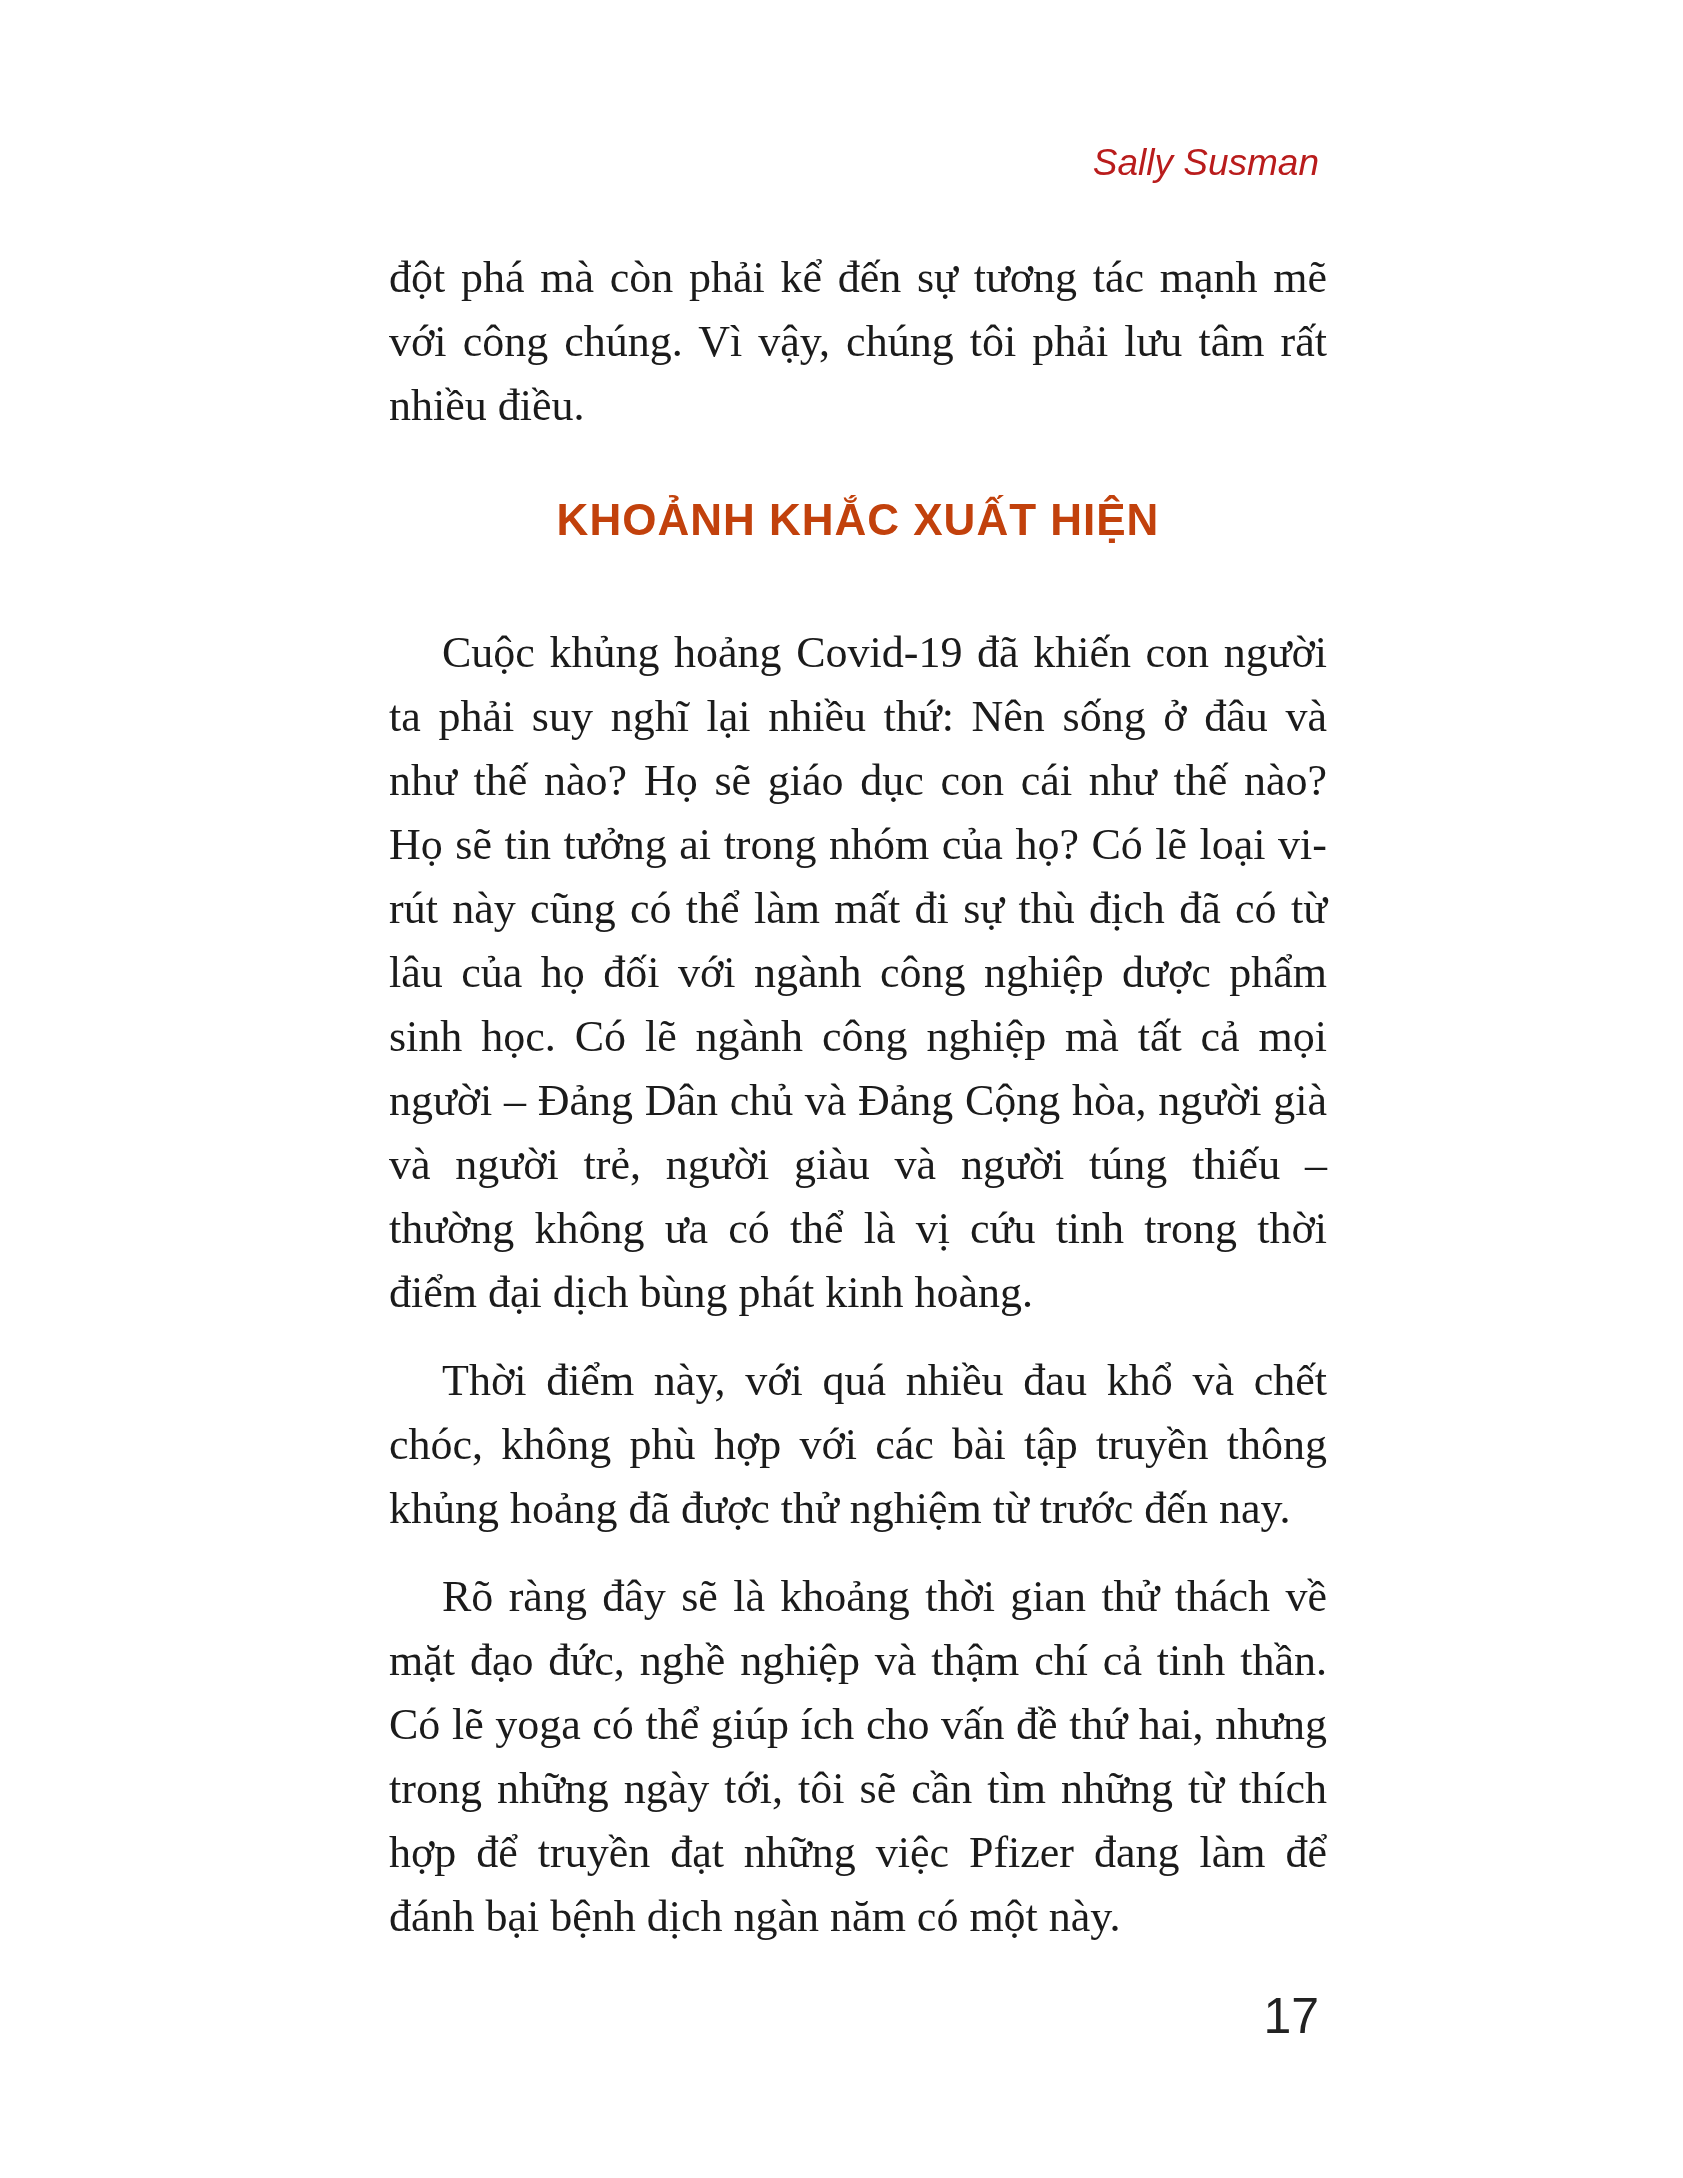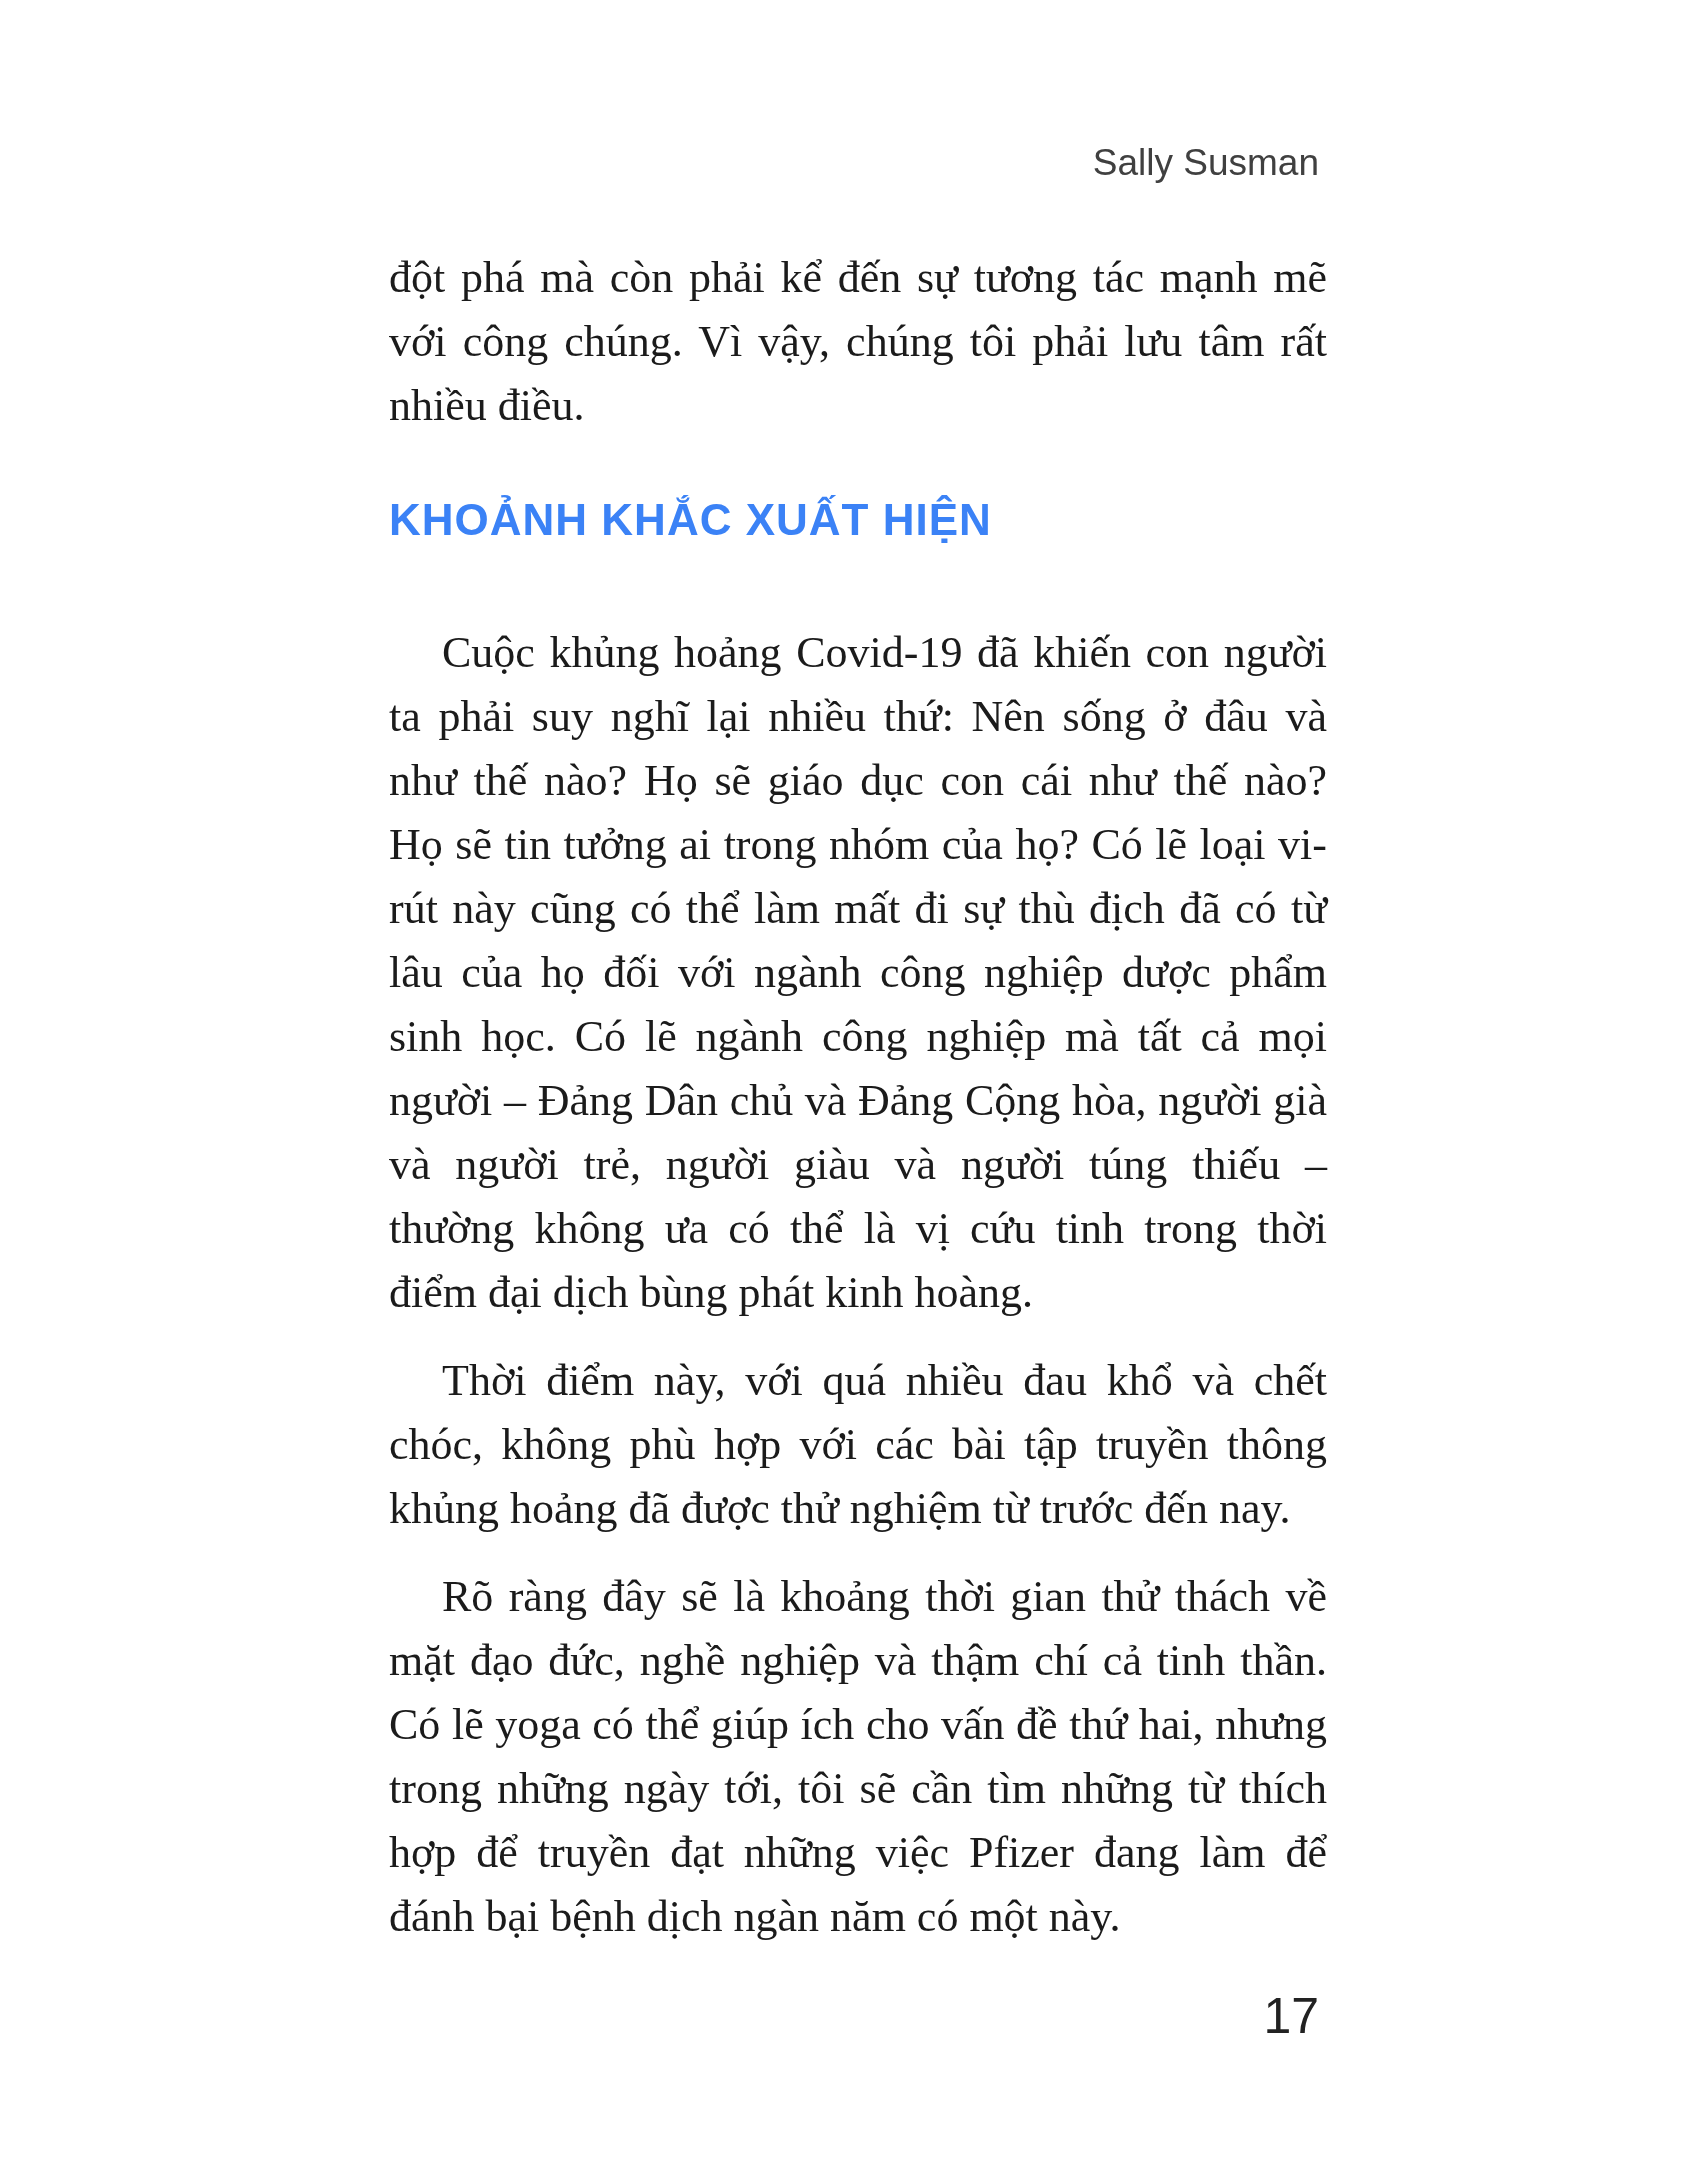--- a/index.html
+++ b/index.html
@@ -19,21 +19,22 @@
   
   .running-header {
     position: absolute;
     left: 381px;
     top: 142px;
     width: 938px;
     text-align: right;
     font-family: "Liberation Sans", "DejaVu Sans", sans-serif;
     font-size: 37px;
     line-height: 42px;
-    color: #404040;
+    color: #b91c1c;
+    font-style: italic;
   }
   
   .text-column {
     position: absolute;
     left: 381px;
     top: 246px;
     width: 938px;
     font-family: "Liberation Serif", "DejaVu Serif", serif;
     font-size: 44px;
     line-height: 64px;
@@ -46,27 +47,28 @@
     margin: 0;
     padding: 0;
   }
   .para.indented {
     text-indent: 53px;
     margin-top: 24px;
   }
   .section-heading {
     margin: 50px 0 69px 0;
     padding: 0;
+    text-align: center;
     text-indent: 0;
     font-family: "Liberation Sans", "DejaVu Sans", sans-serif;
     font-weight: 700;
     font-size: 44px;
     line-height: 64px;
     letter-spacing: 1px;
-    color: #3b82f6;
+    color: #c2410c;
   }
   
   .page-number {
     position: absolute;
     left: 381px;
     top: 1994px;
     width: 938px;
     text-align: right;
     font-family: "Liberation Sans", "DejaVu Sans", sans-serif;
     font-size: 50px;

